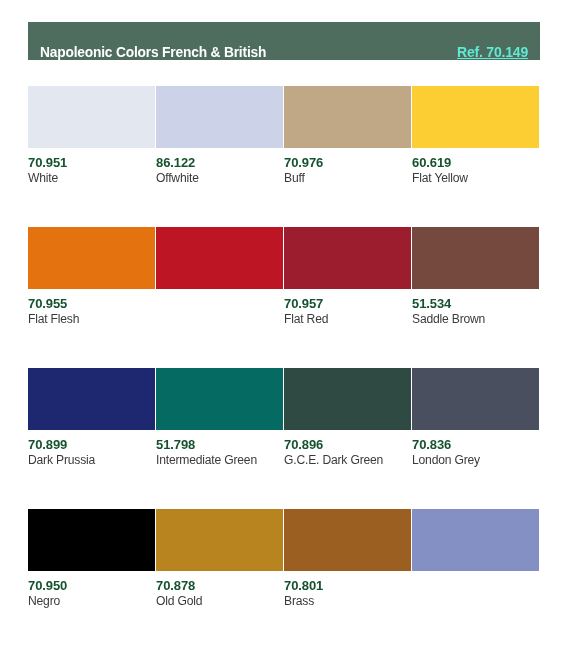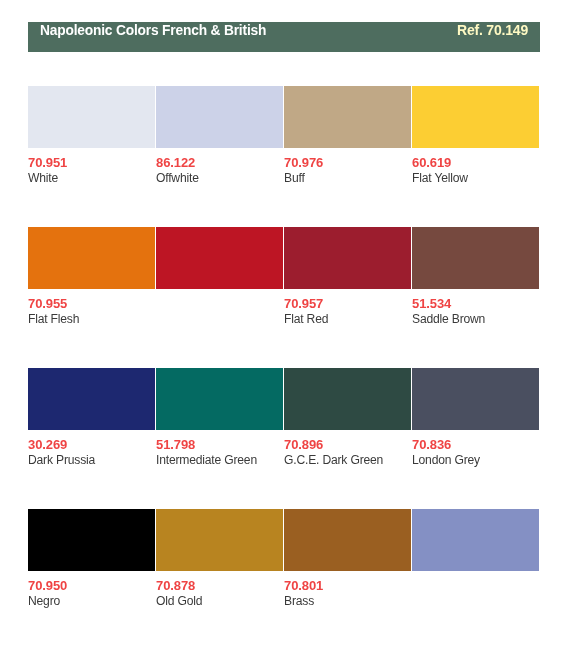--- a/index.html
+++ b/index.html
@@ -20,24 +20,24 @@
     background: #ffffff;
     box-sizing: border-box;
   }
 
   
   .header-bar {
     position: absolute;
     left: 28px;
     top: 22px;
     width: 512px;
-    height: 30px;
+    height: 38px;
     background: #4e6d5f;
     display: flex;
-    align-items: flex-start;
+    align-items: flex-end;
     justify-content: space-between;
     padding: 0 12px;
     box-sizing: border-box;
   }
   .header-title {
     color: #ffffff;
     font-size: 14.5px;
     font-weight: bold;
     letter-spacing: -0.2px;
     white-space: nowrap;
@@ -73,21 +73,21 @@
     width: 127px;
     height: 62px;
     display: block;
   }
   .labels {
     padding-top: 7px;
   }
   .code {
     font-size: 13px;
     font-weight: bold;
-    color: #ef4444;
+    color: #14532d;
     line-height: 15px;
     letter-spacing: -0.1px;
     white-space: nowrap;
   }
   .name {
     font-size: 12.5px;
     font-weight: normal;
     color: #3a3a3a;
     line-height: 16px;
     letter-spacing: -0.2px;
@@ -96,21 +96,21 @@
     transform-origin: left center;
   }
 </style>
 </head>
 <body>
 
 <div id="page" style="background-color: rgb(255, 255, 255);">
 
   <div class="header-bar" style="background-color: rgb(78, 109, 95);">
     <span class="header-title" style="color: rgb(255, 255, 255);">Napoleonic Colors French &amp; British</span>
-    <span class="header-ref" style="color: #fef9c3;">Ref. 70.149</span>
+    <span class="header-ref" style="color: #5eead4; text-decoration: underline;">Ref. 70.149</span>
   </div>
 
   <div class="grid">
 
     <div class="row">
       <div class="cell">
         <div class="swatch" style="background-color: rgb(227, 231, 240);"></div>
         <div class="labels">
           <div class="code">70.951</div>
           <div class="name">White</div>
@@ -163,21 +163,21 @@
           <div class="code">51.534</div>
           <div class="name">Saddle Brown</div>
         </div>
       </div>
     </div>
 
     <div class="row">
       <div class="cell">
         <div class="swatch" style="background-color: rgb(29, 40, 112);"></div>
         <div class="labels">
-          <div class="code">30.269</div>
+          <div class="code">70.899</div>
           <div class="name">Dark Prussia</div>
         </div>
       </div>
       <div class="cell">
         <div class="swatch" style="background-color: rgb(4, 106, 98);"></div>
         <div class="labels">
           <div class="code">51.798</div>
           <div class="name">Intermediate Green</div>
         </div>
       </div>

